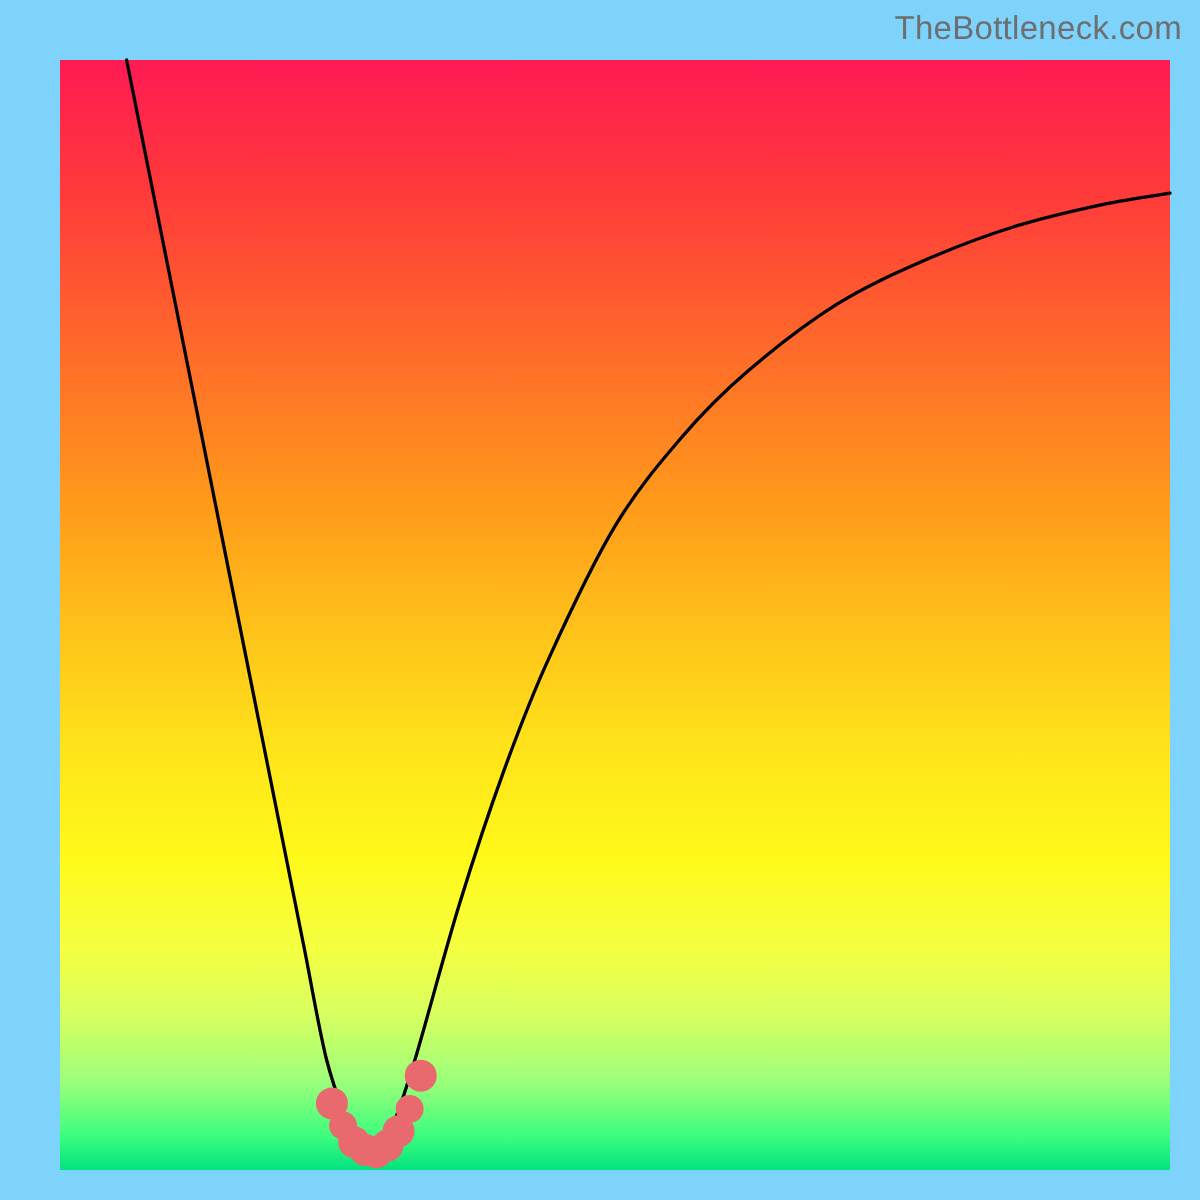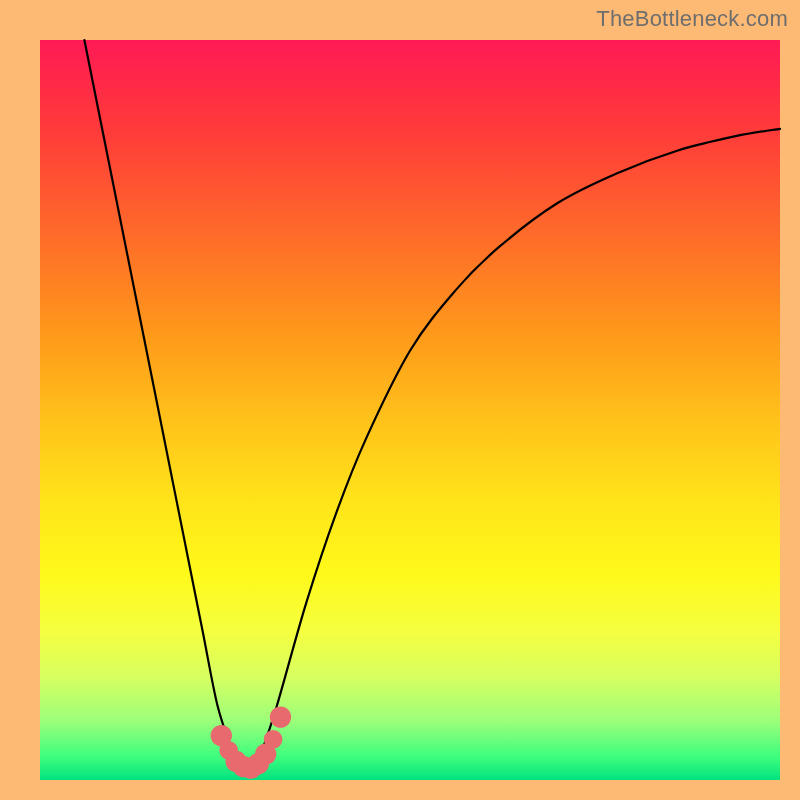--- a/index.html
+++ b/index.html
@@ -8,21 +8,21 @@
     width: 800px;
     height: 800px;
     overflow: hidden;
     background: #000;
     font-family: Arial, Helvetica, sans-serif;
   }
   .frame {
     position: absolute;
     left: 0; top: 0;
     width: 800px; height: 800px;
-    background: #fdba74;
+    background: #7dd3fc;
   }
   .plot-area {
     position: absolute;
     left: 40px;
     top: 40px;
     width: 740px;
     height: 740px;
     
     background: linear-gradient(to bottom,
       #ff1a54 0%,

